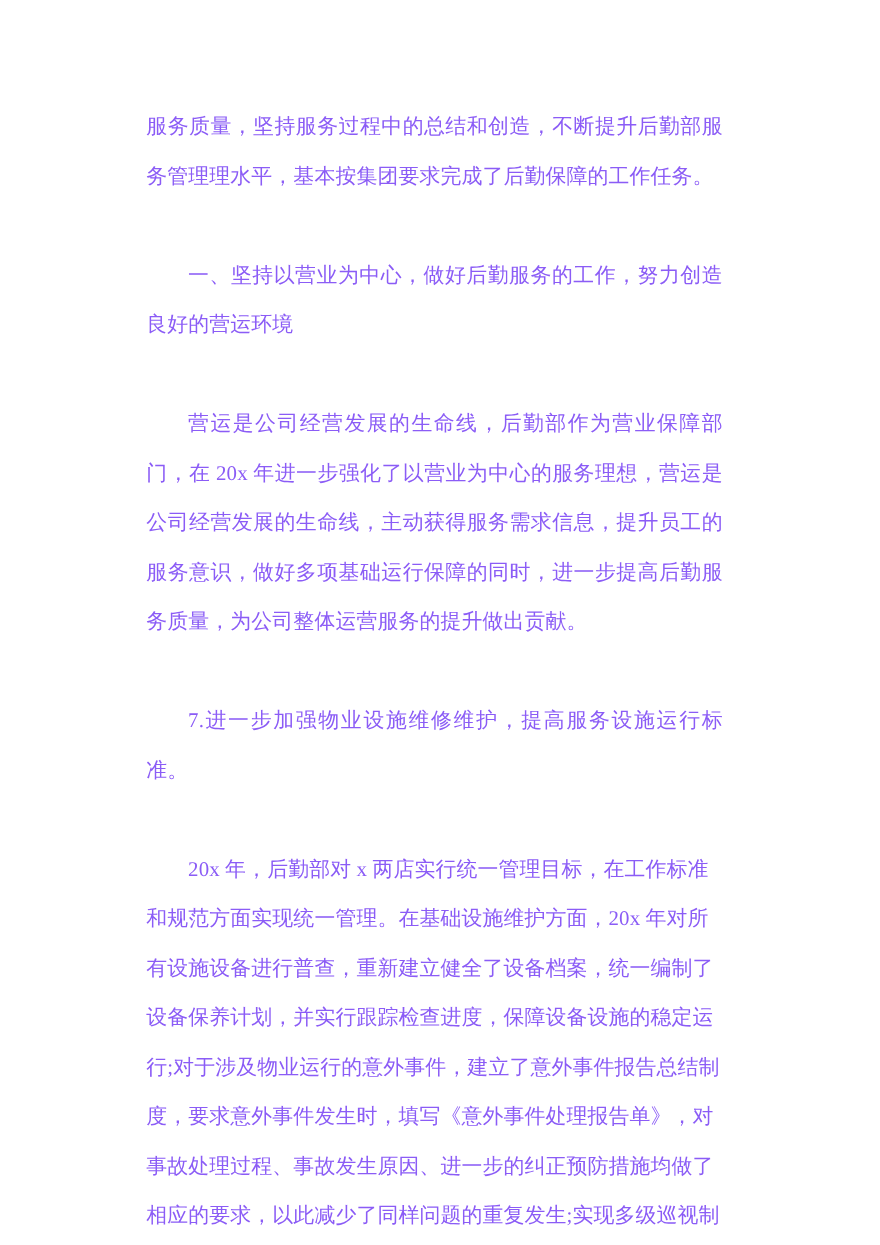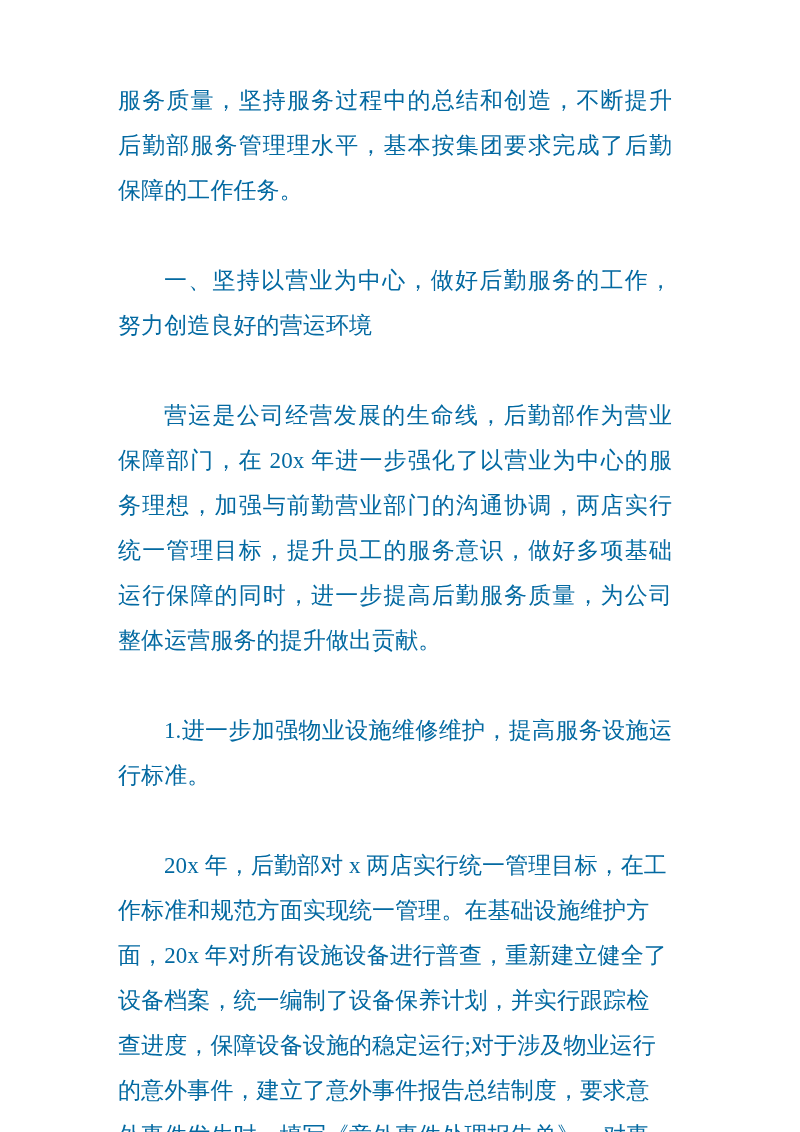--- a/index.html
+++ b/index.html
@@ -18,24 +18,24 @@
     overflow: hidden;
     box-sizing: border-box;
   }
   .doc-body {
     position: absolute;
     left: 118px;
     top: 78px;
     width: 554px;
   }
   .para {
-    margin: 0;
-    font-size: 23px;
+    margin: 15px;
+    font-size: 19px;
     line-height: 45px;
-    color: #0369a1;
+    color: #8b5cf6;
     text-align: justify;
     text-justify: inter-character;
     letter-spacing: 0.1px;
     word-break: break-all;
     font-weight: 400;
   }
   .para + .para {
     margin-top: 45px;
     font-family: Liberation Serif, serif;
   }
@@ -55,20 +55,20 @@
 </head>
 <body>
 
 <div class="page">
   <div class="doc-body">
 
     <p class="para">服务质量，坚持服务过程中的总结和创造，不断提升后勤部服务管理理水平，基本按集团要求完成了后勤保障的工作任务。</p>
 
     <p class="para indent-2">一、坚持以营业为中心，做好后勤服务的工作，努力创造良好的营运环境</p>
 
-    <p class="para indent-2">营运是公司经营发展的生命线，后勤部作为营业保障部门，在 20x 年进一步强化了以营业为中心的服务理想，加强与前勤营业部门的沟通协调，两店实行统一管理目标，提升员工的服务意识，做好多项基础运行保障的同时，进一步提高后勤服务质量，为公司整体运营服务的提升做出贡献。</p>
+    <p class="para indent-2">营运是公司经营发展的生命线，后勤部作为营业保障部门，在 20x 年进一步强化了以营业为中心的服务理想，营运是公司经营发展的生命线，主动获得服务需求信息，提升员工的服务意识，做好多项基础运行保障的同时，进一步提高后勤服务质量，为公司整体运营服务的提升做出贡献。</p>
 
-    <p class="para indent-listnum">1.进一步加强物业设施维修维护，提高服务设施运行标准。</p>
+    <p class="para indent-listnum">7.进一步加强物业设施维修维护，提高服务设施运行标准。</p>
 
     <p class="para indent-2 gap-extra last-line">20x 年，后勤部对 x 两店实行统一管理目标，在工作标准和规范方面实现统一管理。在基础设施维护方面，20x 年对所有设施设备进行普查，重新建立健全了设备档案，统一编制了设备保养计划，并实行跟踪检查进度，保障设备设施的稳定运行;对于涉及物业运行的意外事件，建立了意外事件报告总结制度，要求意外事件发生时，填写《意外事件处理报告单》，对事故处理过程、事故发生原因、进一步的纠正预防措施均做了相应的要求，以此减少了同样问题的重复发生;实现多级巡视制度，包括经理级员工开店前巡视、物业管理员巡视，领导抽查巡视，联合检查巡视等，保障物业问题及时发现和处理。20x</p>
 
   </div>
 </div>
 
 </body></html>

